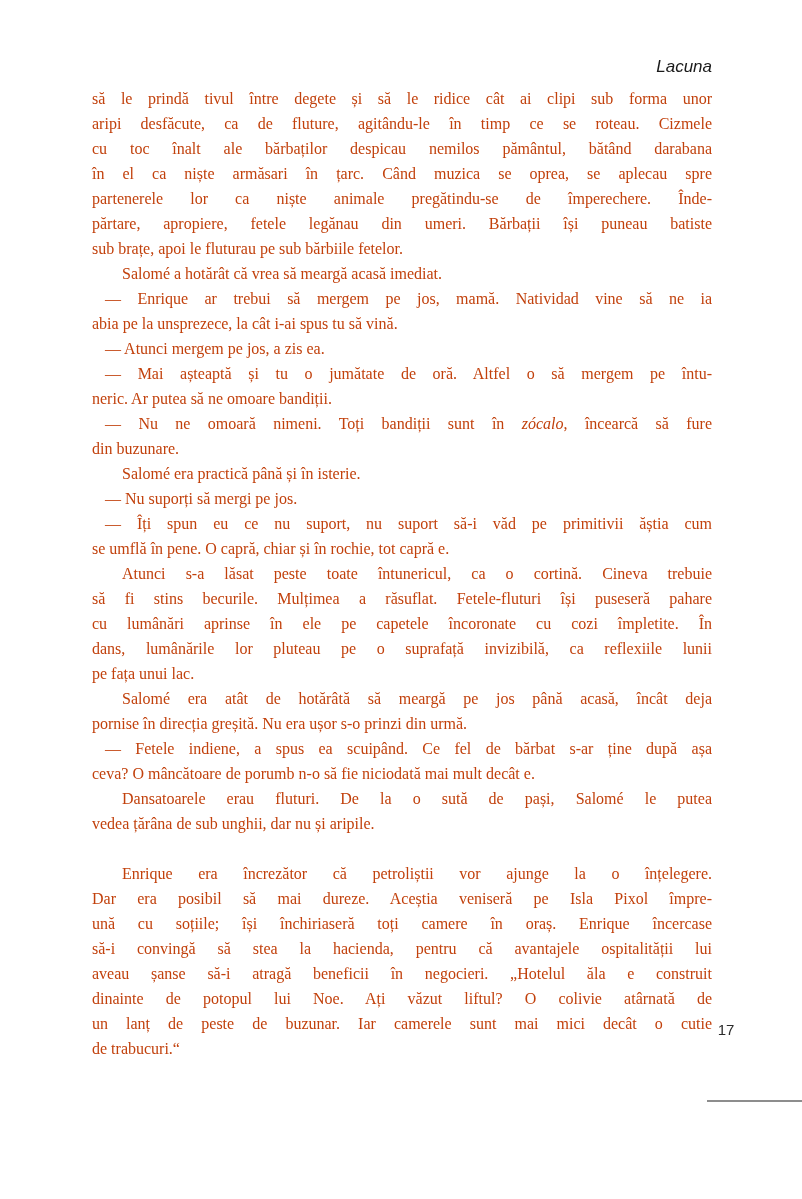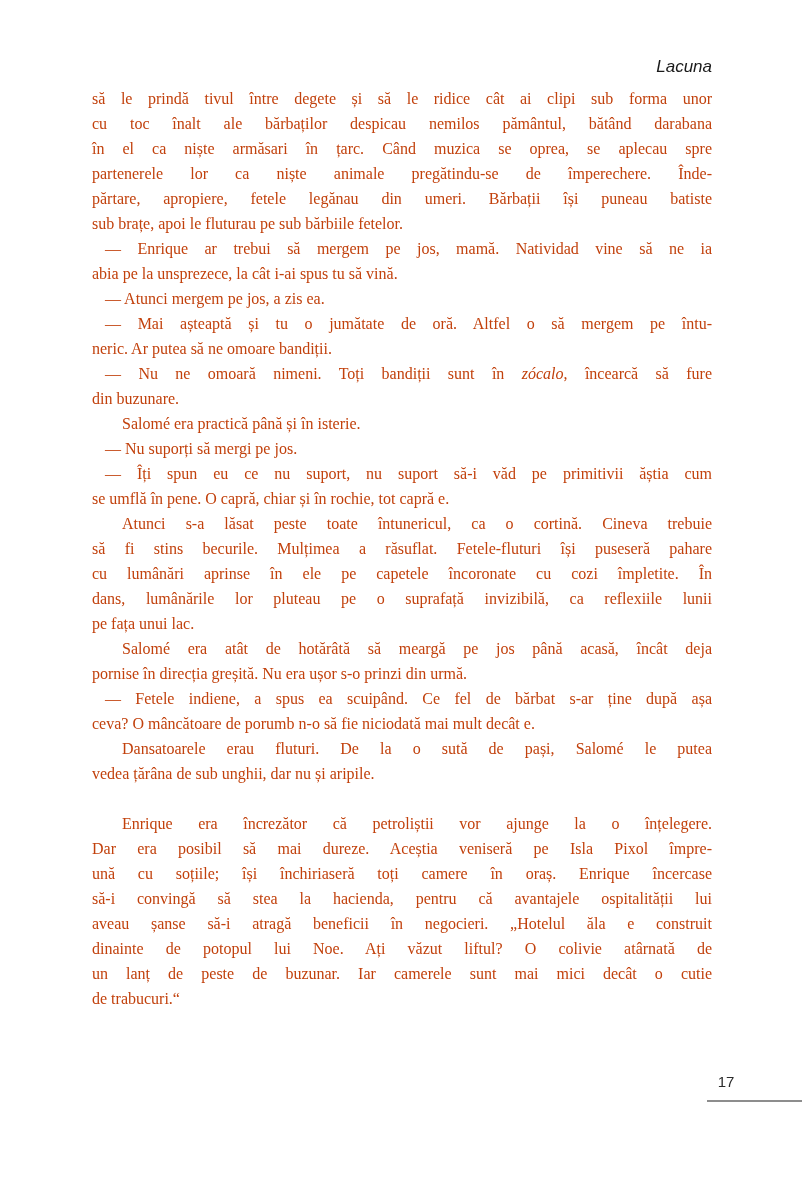--- a/index.html
+++ b/index.html
@@ -47,21 +47,21 @@
   }
   .line.last {
     text-align: left;
     text-align-last: left;
   }
   .para.indent .line:first-child { text-indent: 30px; }
   .para.dash .line:first-child { text-indent: 13px; }
   .spacer { height: 25px; }
   .page-number {
     position: absolute;
-    top: 1072px;
+    top: 1020px;
     left: 707px;
     width: 38px;
     text-align: center;
     font-family: "Liberation Sans", "DejaVu Sans", sans-serif;
     font-size: 15px;
     line-height: 20px;
     color: #2b2b2b;
   }
   .footer-rule {
     position: absolute;
@@ -75,25 +75,29 @@
 </style>
 </head>
 <body>
 
 <div class="page">
   <div class="running-header">Lacuna</div>
 
   <div class="text-block">
       <div class="para flush">
         <div class="line">să le prindă tivul între degete și să le ridice cât ai clipi sub forma unor</div>
+        <div class="line">aripi desfăcute, ca de fluture, agitându-le în timp ce se roteau. Cizmele</div>
         <div class="line">cu toc înalt ale bărbaților despicau nemilos pământul, bătând darabana</div>
         <div class="line">în el ca niște armăsari în țarc. Când muzica se oprea, se aplecau spre</div>
         <div class="line">partenerele lor ca niște animale pregătindu-se de împerechere. Înde-</div>
         <div class="line">părtare, apropiere, fetele legănau din umeri. Bărbații își puneau batiste</div>
         <div class="line last">sub brațe, apoi le fluturau pe sub bărbiile fetelor.</div>
+      </div>
+      <div class="para indent">
+        <div class="line last">Salomé a hotărât că vrea să meargă acasă imediat.</div>
       </div>
       <div class="para dash">
         <div class="line">— Enrique ar trebui să mergem pe jos, mamă. Natividad vine să ne ia</div>
         <div class="line last">abia pe la unsprezece, la cât i-ai spus tu să vină.</div>
       </div>
       <div class="para dash">
         <div class="line last">— Atunci mergem pe jos, a zis ea.</div>
       </div>
       <div class="para dash">
         <div class="line">— Mai așteaptă și tu o jumătate de oră. Altfel o să mergem pe întu-</div>

